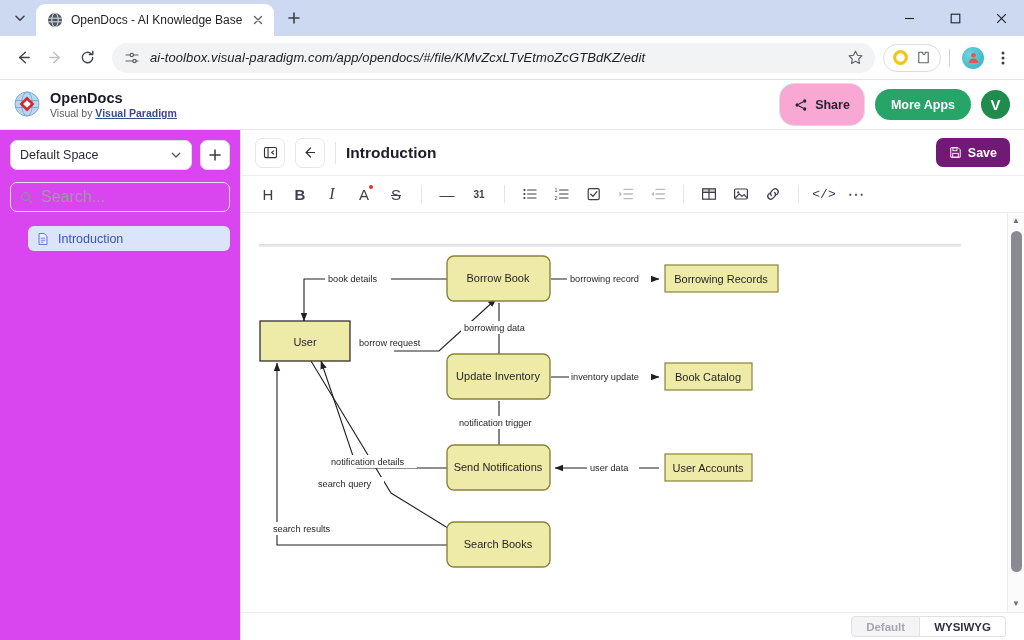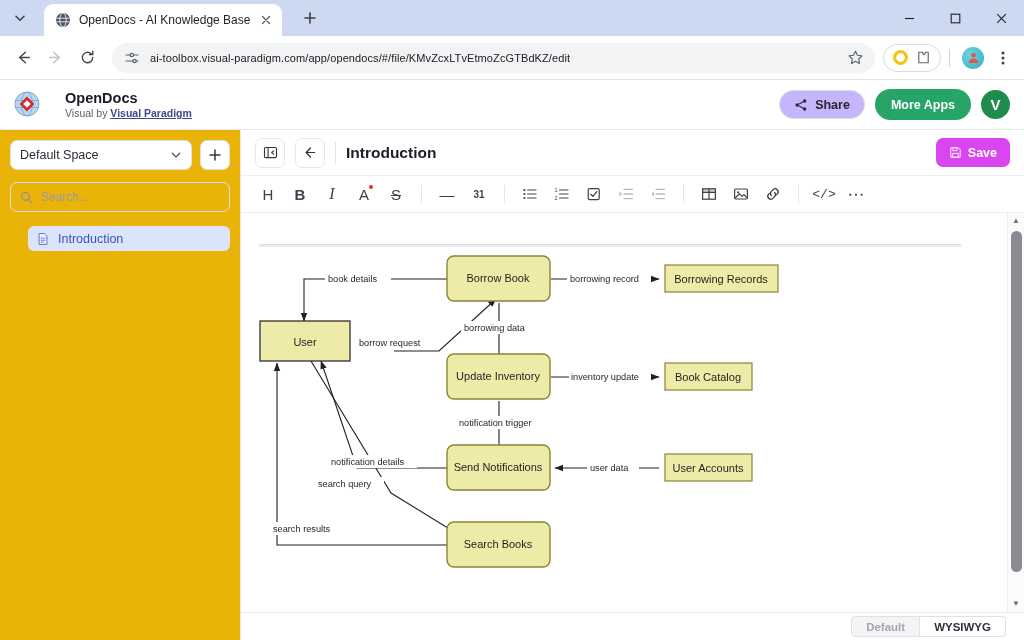--- a/index.html
+++ b/index.html
@@ -8,21 +8,21 @@
     overflow: hidden;
     font-family: "Liberation Sans", sans-serif;
     background: #ffffff;
   }
 
   
   .browser { width: 1024px; height: 640px; display: flex; flex-direction: column; }
 
   .tabstrip {
     height: 36px; background: #ccd9f0; display: flex; align-items: flex-end;
-    padding-left: 6px; flex: 0 0 36px; position: relative; gap: 8px;
+    padding-left: 6px; flex: 0 0 36px; position: relative;
   }
   .tab-listbtn {
     width: 28px; height: 28px; margin-bottom: 4px; border-radius: 6px;
     display: flex; align-items: center; justify-content: center;
     color: #3c4043; flex: 0 0 auto;
   }
   .tab {
     height: 32px; min-width: 200px; max-width: 240px; background: #fff;
     border-radius: 9px 9px 0 0; display: flex; align-items: center;
     padding: 0 8px 0 11px; gap: 8px; margin-left: 2px;
@@ -56,22 +56,22 @@
     color: #42454a; flex: 0 0 30px;
   }
   .navbtn.disabled { color: #bdc1c6; }
   .omnibox {
     flex: 1 1 auto; height: 30px; background: #f1f3f4; border-radius: 16px;
     display: flex; align-items: center; padding: 0 10px 0 12px; gap: 10px;
     margin: 0 6px 0 8px; min-width: 0;
   }
   .omni-icon { width: 16px; height: 16px; flex: 0 0 16px; color: #5f6368; }
   .omni-url {
-    font-size: 11px; color: #202124; white-space: nowrap; overflow: hidden;
-    text-overflow: ellipsis; flex: 1 1 auto; letter-spacing: .1px;
+    font-size: 13px; color: #202124; white-space: nowrap; overflow: hidden;
+    text-overflow: ellipsis; flex: 1 1 auto; letter-spacing: .1px; font-style: italic;
   }
   .omni-star { width: 18px; height: 18px; flex: 0 0 18px; color: #5f6368; }
   .ext-pill {
     height: 28px; border: 1px solid #dadce0; border-radius: 14px; display: flex;
     align-items: center; gap: 6px; padding: 0 8px; flex: 0 0 auto;
   }
   .tb-divider { width:1px; height:18px; background:#c8d0f0; margin:0 6px; flex:0 0 1px; }
   .avatar-browser {
     width: 22px; height: 22px; border-radius: 50%;
     background: radial-gradient(circle at 35% 35%, #6fd4df 0%, #43b9c9 70%);
@@ -80,67 +80,67 @@
   }
   .kebab { width: 26px; height: 30px; display:flex; align-items:center; justify-content:center; color:#3c4043; flex:0 0 26px;}
 
   
   .app { flex: 1 1 auto; display: flex; flex-direction: column; background: #fff; min-height: 0; }
 
   .app-header {
     height: 50px; flex: 0 0 50px; display: flex; align-items: center;
     padding: 0 14px; border-bottom: 1px solid #e8e8ec; background: #fff;
   }
-  .brand { display: flex; align-items: center; gap: 25px; }
+  .brand { display: flex; align-items: center; gap: 10px; }
   .brand-logo { width: 26px; height: 26px; flex: 0 0 26px; }
   .brand-text { line-height: 1.15; }
   .brand-name { font-size: 14.5px; font-weight: bold; color: #1b1b28; }
   .brand-sub { font-size: 10.5px; color: #5c5c6b; }
   .brand-sub a { color: #3b4a8c; text-decoration: underline; font-weight: bold; }
   .header-right { margin-left: auto; display: flex; align-items: center; gap: 10px; }
   .share-btn {
-    height: 29px; border: 1px solid #dcdce3; border-radius: 15px; background:#c4b5fd;
+    height: 43px; border: 1px solid #dcdce3; border-radius: 15px; background:#f9a8d4;
     display: flex; align-items: center; gap: 7px; padding: 0 14px;
     font-size: 12.5px; font-weight: bold; color: #26262f;
   }
   .moreapps-btn {
     height: 31px; border-radius: 16px; background: #27a468; color: #fff;
     display: flex; align-items: center; padding: 0 16px;
     font-size: 12.5px; font-weight: bold; border: none;
   }
   .user-avatar {
     width: 29px; height: 29px; border-radius: 50%; background: #1f8b4c;
     color: #fff; font-size: 15px; font-weight: bold;
     display: flex; align-items: center; justify-content: center;
   }
 
   .app-body { flex: 1 1 auto; display: flex; min-height: 0; }
 
   
   .sidebar {
     width: 241px; flex: 0 0 241px; border-right: 1px solid #e8e8ec;
-    background: #eab308; display: flex; flex-direction: column; padding: 10px;
+    background: #d946ef; display: flex; flex-direction: column; padding: 10px;
   }
   .space-row { display: flex; gap: 8px; align-items: center; }
   .space-select {
     flex: 1 1 auto; height: 30px; border: 1px solid #dfdfe6; border-radius: 7px;
     display: flex; align-items: center; padding: 0 9px; font-size: 12.5px;
     color: #2b2b38; justify-content: space-between; background:#fff;
   }
   .add-btn {
     width: 30px; height: 30px; flex: 0 0 30px; border: 1px solid #dfdfe6;
     border-radius: 7px; display: flex; align-items: center; justify-content: center;
     color: #3a3a48; background:#fff;
   }
   .search-box {
     margin-top: 12px; height: 30px; border: 1px solid #dfdfe6; border-radius: 7px;
     display: flex; align-items: center; gap: 8px; padding: 0 9px;
   }
   .search-box input {
-    border: none; outline: none; font-size: 12px; color: #2b2b38;
+    border: none; outline: none; font-size: 16px; color: #2b2b38;
     font-family: inherit; width: 100%; background: transparent;
   }
   .search-box input::placeholder { color: #9a9aa8; }
   .tree { margin-top: 14px; }
   .tree-item {
     display: flex; align-items: center; gap: 8px; height: 25px;
     border-radius: 6px; padding: 0 8px; font-size: 12.5px; color: #33333f;
   }
   .tree-item.child { margin-left: 18px; }
   .tree-item.selected { background: #dbe4fb; color: #3a55b5; }
@@ -152,21 +152,21 @@
     padding: 0 14px; gap: 10px; background:#fff;
   }
   .icon-btn {
     width: 30px; height: 30px; border-radius: 7px; border: 1px solid #e6e6ec;
     display: flex; align-items: center; justify-content: center; color: #33333f;
     background:#fff; flex:0 0 30px;
   }
   .doc-sep { width: 1px; height: 22px; background: #e3e3e9; }
   .doc-title { font-size: 15.5px; font-weight: bold; color: #1d1d2b; }
   .save-btn {
-    margin-left: auto; height: 29px; background: #d946ef; color: #fff;
+    margin-left: auto; height: 29px; background: #701a75; color: #fff;
     border-radius: 7px; display: flex; align-items: center; gap: 6px;
     padding: 0 13px; font-size: 12.5px; font-weight: bold; border: none;
   }
 
   .fmt-toolbar {
     height: 38px; flex: 0 0 38px; display: flex; align-items: center;
     padding: 0 12px; gap: 2px; border-top: 1px solid #edeef2;
     border-bottom: 1px solid #edeef2; background: #fff;
   }
   .fmt-btn {

